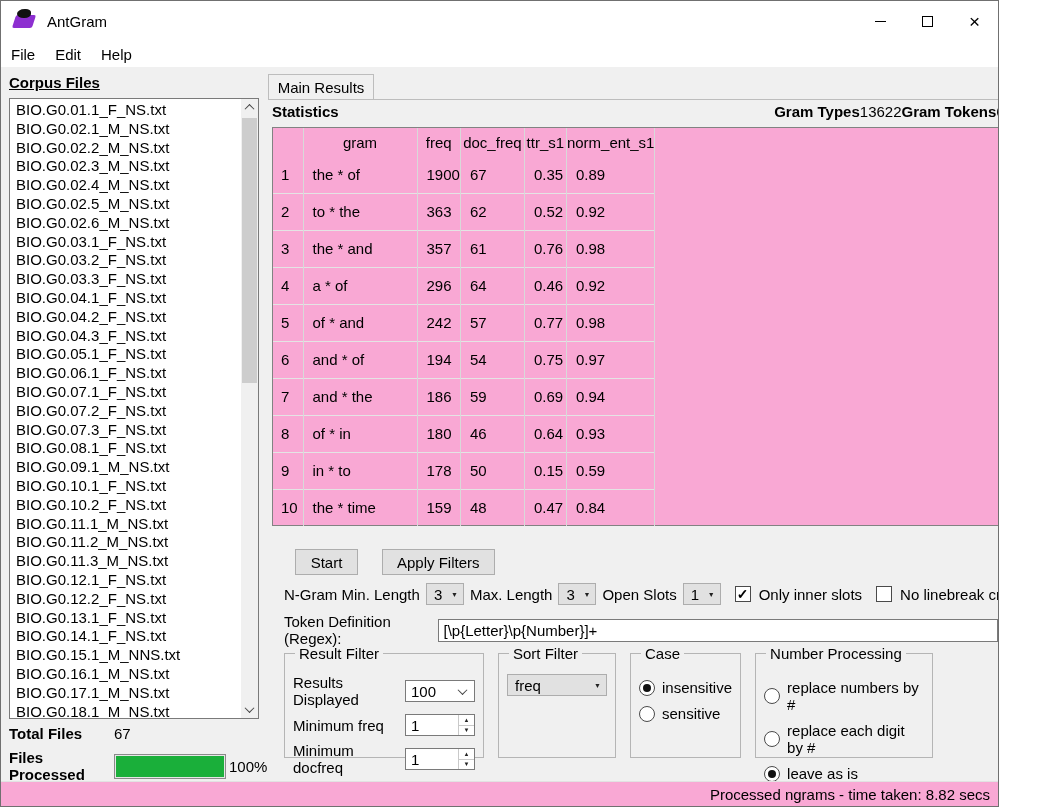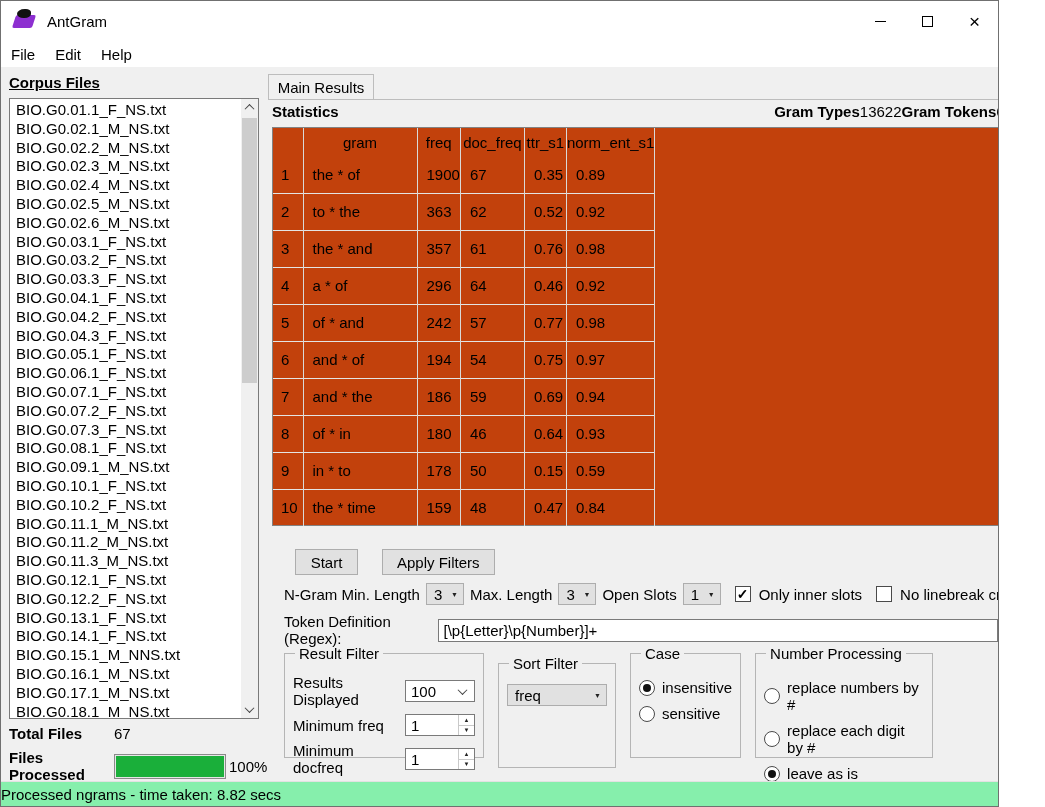--- a/index.html
+++ b/index.html
@@ -58,21 +58,21 @@
   .pct { margin-left:3px; }
 
   
   .tab { position:absolute; left:267px; top:7px; width:106px; height:25px; background:#f0f0f0;
          border:1px solid #bdbdbd; border-bottom:none; display:flex; align-items:center; justify-content:center; }
   .tabline { position:absolute; left:267px; top:32px; width:770px; height:0; border-top:1px solid #bdbdbd; }
   .stats-row { position:absolute; left:271px; top:36px; width:766px; display:flex; }
   .stats-right { margin-left:auto; display:flex; align-items:baseline; }
 
   .table-panel { position:absolute; left:271px; top:60px; width:760px; height:399px;
-                 background:#c2410c; border:1px solid #828282; }
+                 background:#f9a8d4; border:1px solid #828282; }
   table.results { border-collapse:collapse; table-layout:fixed; }
   table.results th { font-weight:normal; height:28px; text-align:center; border-right:1px solid #d9d9d9; }
   table.results td { height:37px; border-right:1px solid #d9d9d9; border-top:1px solid #e4e4e4;
                      padding-left:9px; white-space:nowrap; }
   table.results tr:first-child td { border-top:none; }
   table.results td.num { padding-left:8px; }
   .c0{width:30px}.c1{width:114px}.c2{width:42px}.c3{width:64px}.c4{width:42px}.c5{width:88px}
   .table-panel .vscroll { top:1px; right:1px; bottom:1px; }
   .table-panel .sb-thumb { top:19px; height:38px; }
 
@@ -96,21 +96,21 @@
 
   .token-row { position:absolute; left:283px; top:546px; display:flex; align-items:center; }
   .token-row label { margin-right:6px; }
   .token-input { width:639px; height:23px; border:1px solid #7a7a7a; background:#fff;
                  font-family:"Liberation Sans", sans-serif; font-size:15px; padding-left:5px; }
 
   .groups-row { position:absolute; left:283px; top:578px; display:flex; gap:14px; align-items:flex-start; }
   fieldset { border:1px solid #b5b5b5; padding:8px 8px 10px 8px; background:transparent; }
   fieldset legend { padding:0 4px; margin-left:2px; }
   .fs-result { width:200px; height:113px; }
-  .fs-sort { width:116px; height:113px;margin-top:10px; }
+  .fs-sort { width:116px; height:113px; }
   .fs-case { width:106px; height:113px; }
   .fs-num { width:178px; height:113px; }
   .fs-row { display:flex; align-items:center; margin-top:6px; }
   .fs-row:first-of-type { margin-top:4px; }
   .fs-row .fl { flex:1; }
   .spin { width:70px; height:22px; background:#fff; border:1px solid #7a7a7a; position:relative;
           display:flex; align-items:center; padding-left:5px; }
   .spin .buttons { position:absolute; right:0; top:0; bottom:0; width:16px; border-left:1px solid #c9c9c9;
                    display:flex; flex-direction:column; }
   .spin .sbtn { flex:1; display:flex; align-items:center; justify-content:center; font-size:6px; color:#222; }
@@ -118,22 +118,22 @@
   .combo-white { width:70px; height:22px; background:#fff; border:1px solid #7a7a7a; position:relative;
                  display:flex; align-items:center; padding-left:5px; }
   .combo-white .chev { position:absolute; right:8px; top:7px; }
 
   .radio-row { display:flex; align-items:center; margin-top:9px; }
   .radio { width:16px; height:16px; border:1px solid #4a4a4a; border-radius:50%; background:#fff;
            margin-right:7px; position:relative; flex:none; }
   .radio.selected::after { content:""; position:absolute; inset:3px; border-radius:50%; background:#111; }
 
   
-  .statusbar { position:absolute; left:0; right:0; bottom:0; height:25px; background:#86efac;
-               display:flex; align-items:center; padding-right:8px;
+  .statusbar { position:absolute; left:0; right:0; bottom:0; height:25px; background:#f9a8d4;
+               display:flex; align-items:center; justify-content:flex-end; padding-right:8px;
                border-top:1px solid #e2e2e2; }
 </style>
 </head>
 <body>
 
 <div class="window">
 
   <div class="titlebar">
     <span class="app-icon">
       <span class="diamond" style="background: rgb(141, 47, 208);"></span>

